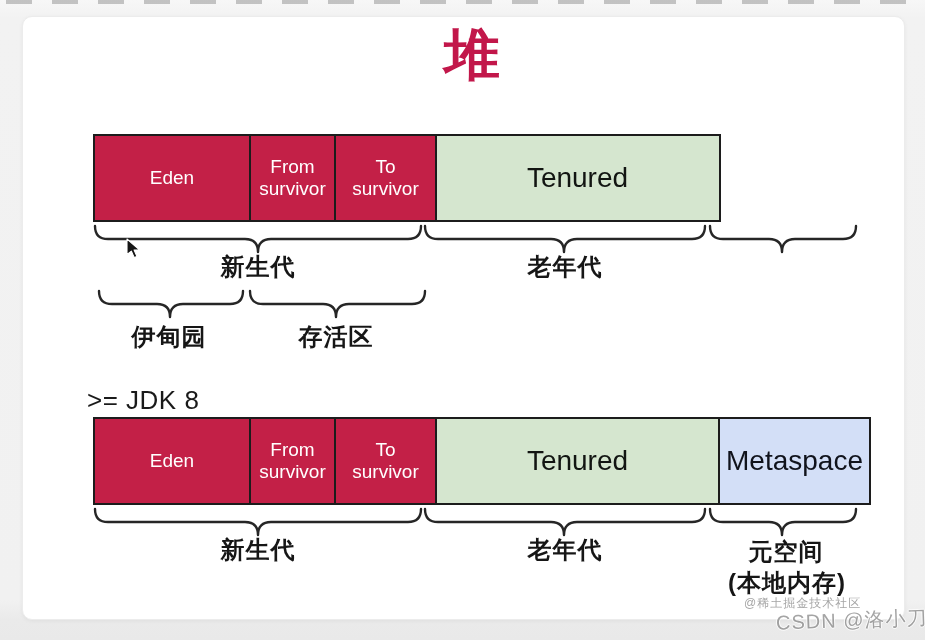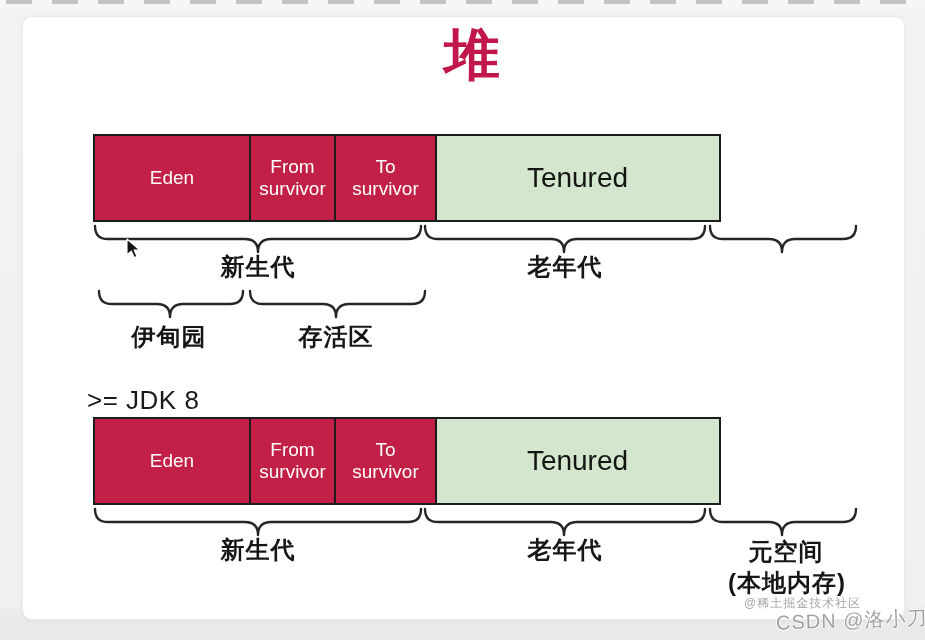--- a/index.html
+++ b/index.html
@@ -133,20 +133,24 @@
       <span class="l2">survivor</span>
     </div>
     <div class="cell red w3 fs-small">
       <span class="l1">To</span>
       <span class="l2">survivor</span>
     </div>
     <div class="cell green w4 fs-mid">
       <span class="l1">Tenured</span>
 
     </div>
+    <div class="cell blue w5 fs-mid">
+      <span class="l1">Metaspace</span>
+
+    </div>
   </div>
 
   <div class="brace" style="left:93px;top:507px;">
     <svg width="330" height="30" viewBox="0 0 330 30">
         <path d="M2,2 Q2,15 15,15 L152,15 Q165,15 165,28 Q165,15 178,15 L315,15 Q328,15 328,2"></path>
       </svg>
   </div>
   <div class="brace" style="left:423px;top:507px;">
     <svg width="284" height="30" viewBox="0 0 284 30">
         <path d="M2,2 Q2,15 15,15 L128,15 Q141,15 141,28 Q141,15 154,15 L269,15 Q282,15 282,2"></path>

